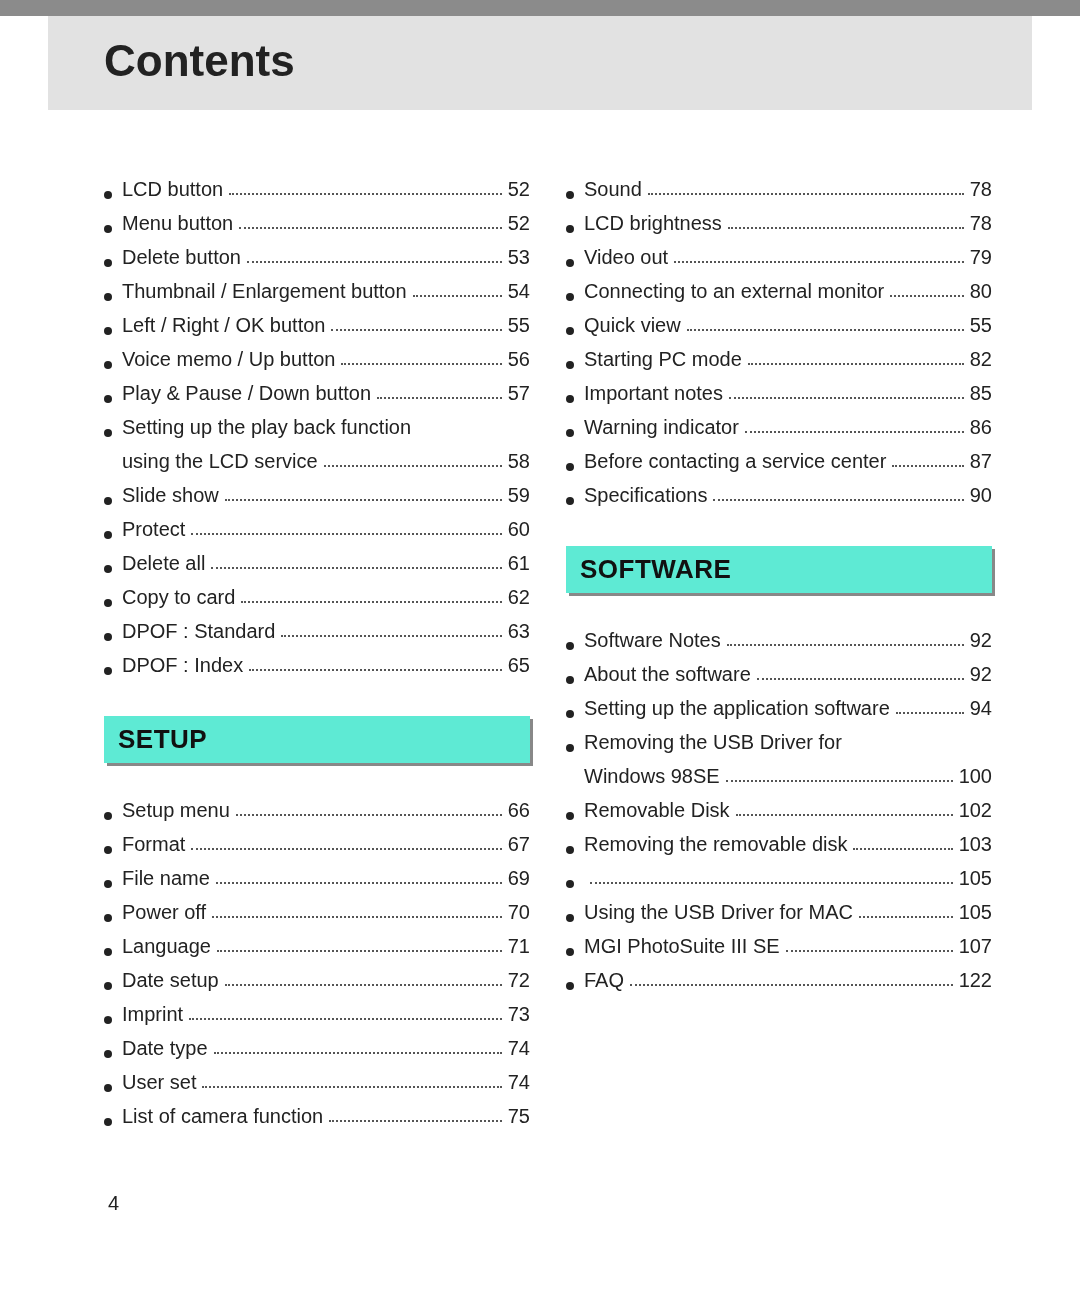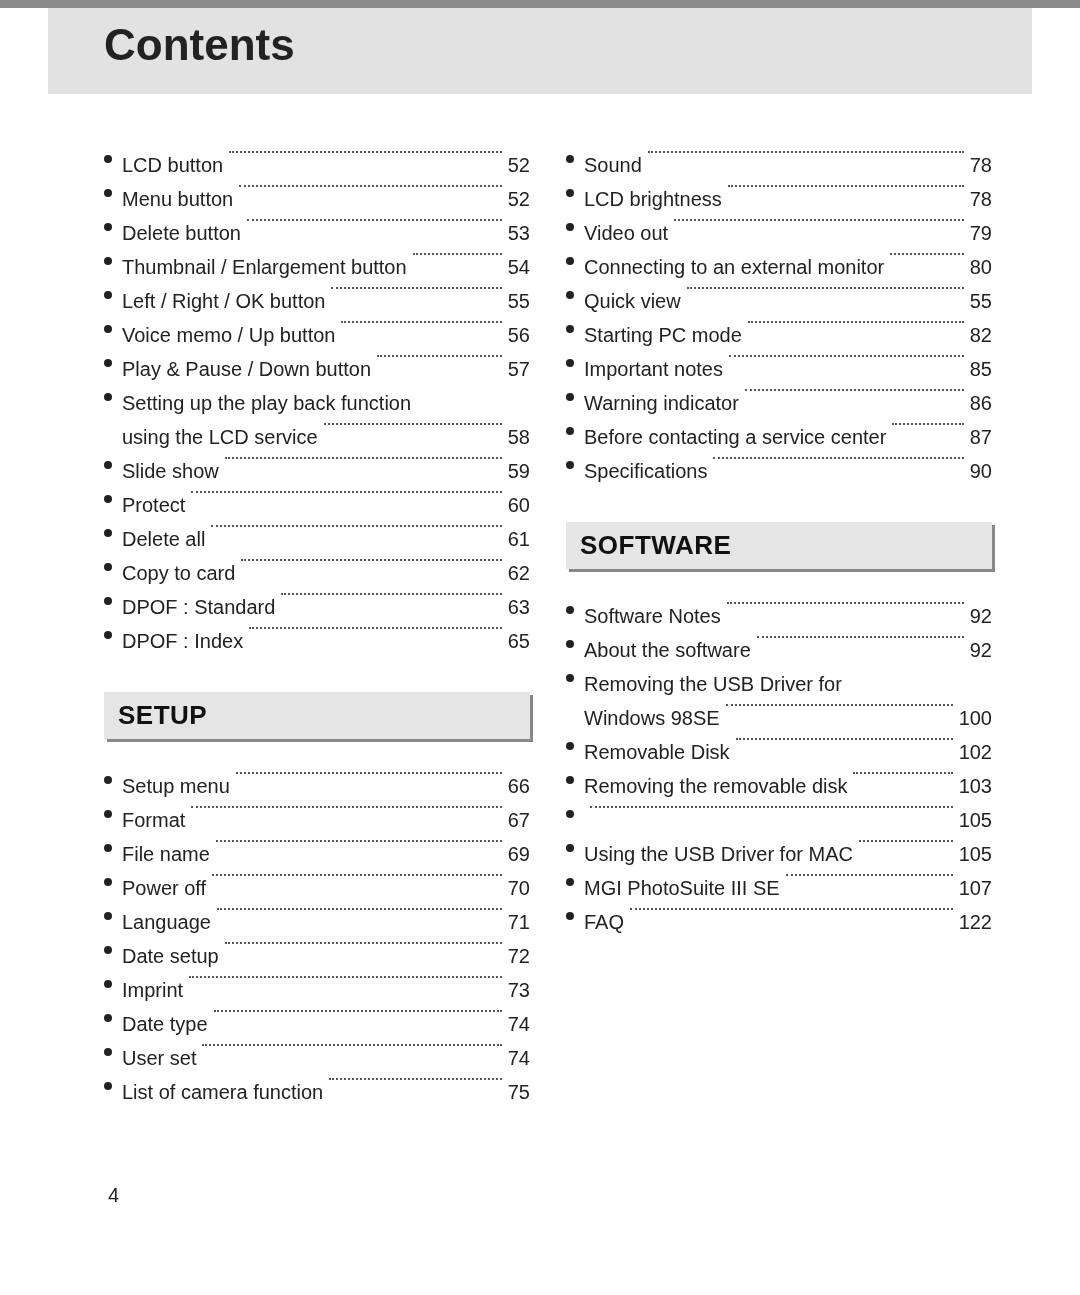--- a/index.html
+++ b/index.html
@@ -1,28 +1,28 @@
 <!DOCTYPE html>
 <html><head>
 <meta charset="utf-8">
 <style>
   html,body{margin:0;padding:0;background:#8b8b8b;font-family:Arial,Helvetica,sans-serif}
   .page{width:1080px;min-height:1295px;margin:0 auto;background:#fff;position:relative}
-  .title-bar{background:#e2e2e2;padding:12px 0 24px 0;margin:8px 48px}
+  .title-bar{background:#e2e2e2;padding:20px 0 24px 0;margin:16px 48px}
   .title-bar h1{margin:0 0 0 56px;font-size:44px;font-weight:bold;color:#222}
   .cols{display:flex;gap:36px;padding:46px 88px 0 104px}
   .col{flex:1;min-width:0}
   .toc{list-style:none;margin:0;padding:0}
-  .toc li{display:flex;align-items:flex-start;font-size:20px;color:#222;line-height:1;padding:7px 0}
+  .toc li{display:flex;align-items:flex-end;font-size:20px;color:#222;line-height:1;padding:7px 0}
   .bullet{width:8px;height:8px;border-radius:50%;background:#222;flex:0 0 auto;margin-right:10px;position:relative;top:0px}
   .bullet-spacer{width:8px;height:8px;flex:0 0 auto;margin-right:10px}
   .label{flex:0 0 auto;white-space:nowrap}
   .dots{flex:1 1 auto;border-bottom:2px dotted #555;margin:0 6px;position:relative;top:-4px;min-width:10px}
   .pg{flex:0 0 auto;white-space:nowrap}
-  .section-head{background:#e5e5e5;box-shadow:3px 3px 0 #888;padding:8px 14px;margin:34px 0 30px 0}
+  .section-head{background:#5eead4;box-shadow:3px 3px 0 #888;padding:8px 14px;margin:34px 0 30px 0}
   .section-head h2{margin:0;font-size:26px;font-weight:bold;letter-spacing:0.5px;color:#111}
   .pagenum{position:absolute;left:108px;bottom:96px;font-size:20px;color:#222}
 </style>
 </head>
 <body>
 
 <div class="page">
   <div class="title-bar">
     <h1>Contents</h1>
   </div>
@@ -260,20 +260,26 @@
             <span class="pg">92</span>
           </li>
           <li>
             <span class="bullet"></span>
             <span class="label">About the software</span>
             <span class="dots"></span>
             <span class="pg">92</span>
           </li>
           <li>
             <span class="bullet"></span>
+            <span class="label">Setting up the application software</span>
+            <span class="dots"></span>
+            <span class="pg">94</span>
+          </li>
+          <li>
+            <span class="bullet"></span>
             <span class="label">Removing the USB Driver for</span>
           </li>
           <li>
             <span class="bullet-spacer"></span>
             <span class="label">Windows 98SE</span>
             <span class="dots"></span>
             <span class="pg">100</span>
           </li>
           <li>
             <span class="bullet"></span>

